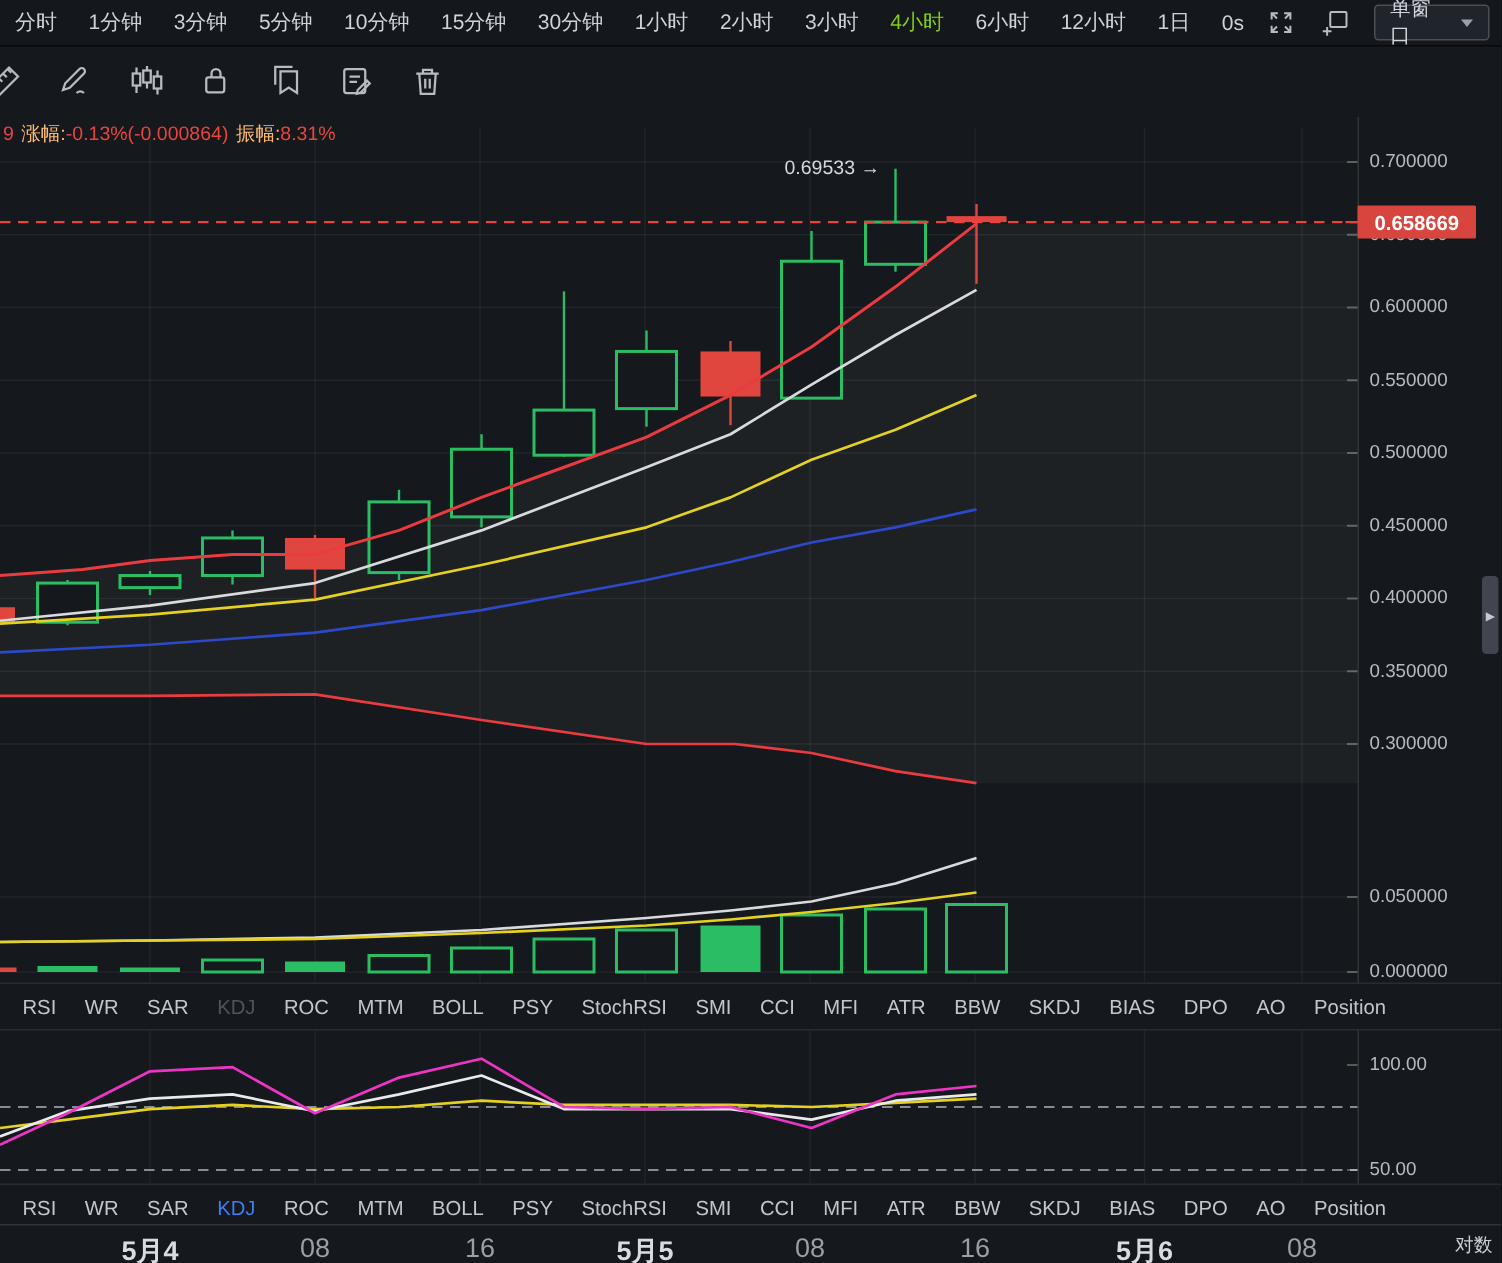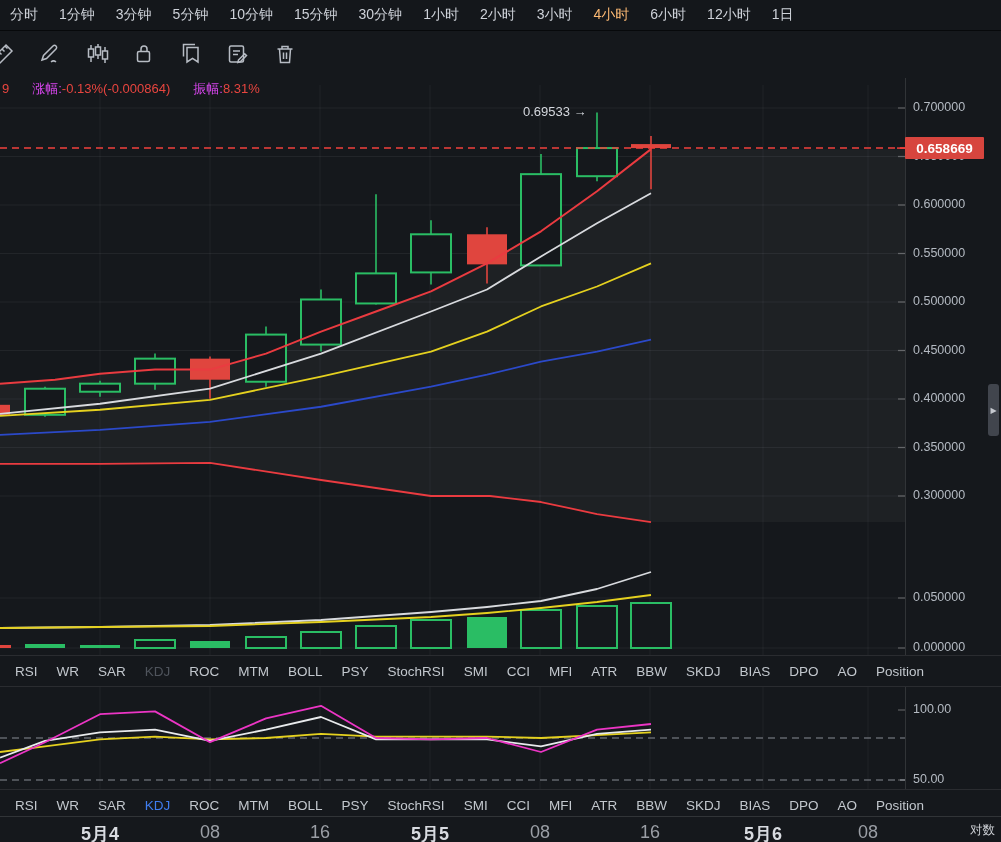--- a/index.html
+++ b/index.html
@@ -5,39 +5,39 @@
   * { margin:0; padding:0; box-sizing:border-box; }
   html,body { background:#0d0f12; }
   body { font-family:"Liberation Sans","DejaVu Sans",sans-serif; }
   #app { position:relative; width:1001px; height:842px; background:#15181c; overflow:hidden; color:#d1d4dc; }
 
   
   #toolbar-top { position:absolute; left:0; top:0; width:1001px; height:31px;
     display:flex; align-items:center; gap:21px; padding:0 8px 0 10px;
     background:#14171b; border-bottom:1px solid #07090b; }
   .tb-item { font-size:14px; color:#ced2d9; white-space:nowrap; cursor:pointer; }
-  .tb-item.active { color:#fdba74; }
+  .tb-item.active { color:#84cc16; }
   #toolbar-top .right { margin-left:auto; display:flex; align-items:center; gap:13px; }
   .icon-btn { display:inline-flex; align-items:center; justify-content:center; width:24px; height:24px; color:#b7bcc4; cursor:pointer; }
   .icon-btn svg { width:20px; height:20px; }
   #window-btn { display:flex; align-items:center; gap:7px; height:24px; padding:0 10px;
     background:#20242b; border:1px solid #4b5058; border-radius:3px; font-size:13.5px; color:#d1d4dc; cursor:pointer; }
   .caret { width:0; height:0; border-left:4px solid transparent; border-right:4px solid transparent; border-top:5px solid #9ba0a8; }
 
   
   #toolbar-draw { position:absolute; left:0; top:32px; width:1001px; height:44px;
     display:flex; align-items:center; gap:23px; }
   #toolbar-draw .icon-btn:first-child { margin-left:-9px; }
   #toolbar-draw svg { width:24px; height:24px; }
 
   
   #info-row { position:absolute; left:2px; top:80px; height:17px; display:flex; gap:5px; align-items:center;
     font-size:13px; z-index:5; }
   .red-txt { color:#e8453f; }
-  .lbl-txt { color:#d946ef;margin-left:18px; }
+  .lbl-txt { color:#fdba74; }
 
   
   svg.panel { position:absolute; left:0; display:block; }
   #svg-price { top:78px; }
   #svg-volume { top:540px; }
   #svg-kdj { top:683px; }
 
   #axis-border { position:absolute; left:905px; top:78px; width:1px; height:737px; background:rgba(255,255,255,0.12); }
   .axis-label { position:absolute; left:913px; font-size:12.5px; color:#b4bac2; white-space:nowrap; }
 
@@ -82,20 +82,41 @@
         <span class="tb-item">15分钟</span>
         <span class="tb-item">30分钟</span>
         <span class="tb-item">1小时</span>
         <span class="tb-item">2小时</span>
         <span class="tb-item">3小时</span>
         <span class="tb-item active">4小时</span>
         <span class="tb-item">6小时</span>
         <span class="tb-item">12小时</span>
         <span class="tb-item">1日</span>
       </div>
+    <div class="right">
+      <span class="tb-item">0s</span>
+      <span class="icon-btn">
+        <svg viewBox="0 0 24 24" fill="none" stroke="currentColor" stroke-width="1.6">
+          <path d="M9.5 4.5 H4.5 V9.5 M4.8 4.8 l4 4"></path>
+            <path d="M14.5 4.5 H19.5 V9.5 M19.2 4.8 l-4 4"></path>
+          <path d="M9.5 19.5 H4.5 V14.5 M4.8 19.2 l4 -4"></path>
+            <path d="M14.5 19.5 H19.5 V14.5 M19.2 19.2 l-4 -4"></path>
+        </svg>
+      </span>
+      <span class="icon-btn">
+        <svg viewBox="0 0 24 24" fill="none" stroke="currentColor" stroke-width="1.6">
+          <rect x="7" y="3.5" width="13" height="12" rx="1"></rect>
+            <path d="M4.5 15.5 v7 M1 19 h7"></path>
+        </svg>
+      </span>
+      <div id="window-btn">
+        <span>单窗口</span>
+        <span class="caret"></span>
+      </div>
+    </div>
   </div>
 
   <div id="toolbar-draw">
     <span class="icon-btn">
       <svg viewBox="0 0 24 24" fill="none" stroke="currentColor" stroke-width="1.5">
         <path d="M1 17 L15 3 L21 9 L7 23 Z"></path>
           <path d="M5 13 l2.5 2.5 M8 10 l2.5 2.5 M11 7 l2.5 2.5 M14 4 l2.5 2.5"></path>
       </svg>
     </span>
     <span class="icon-btn">

